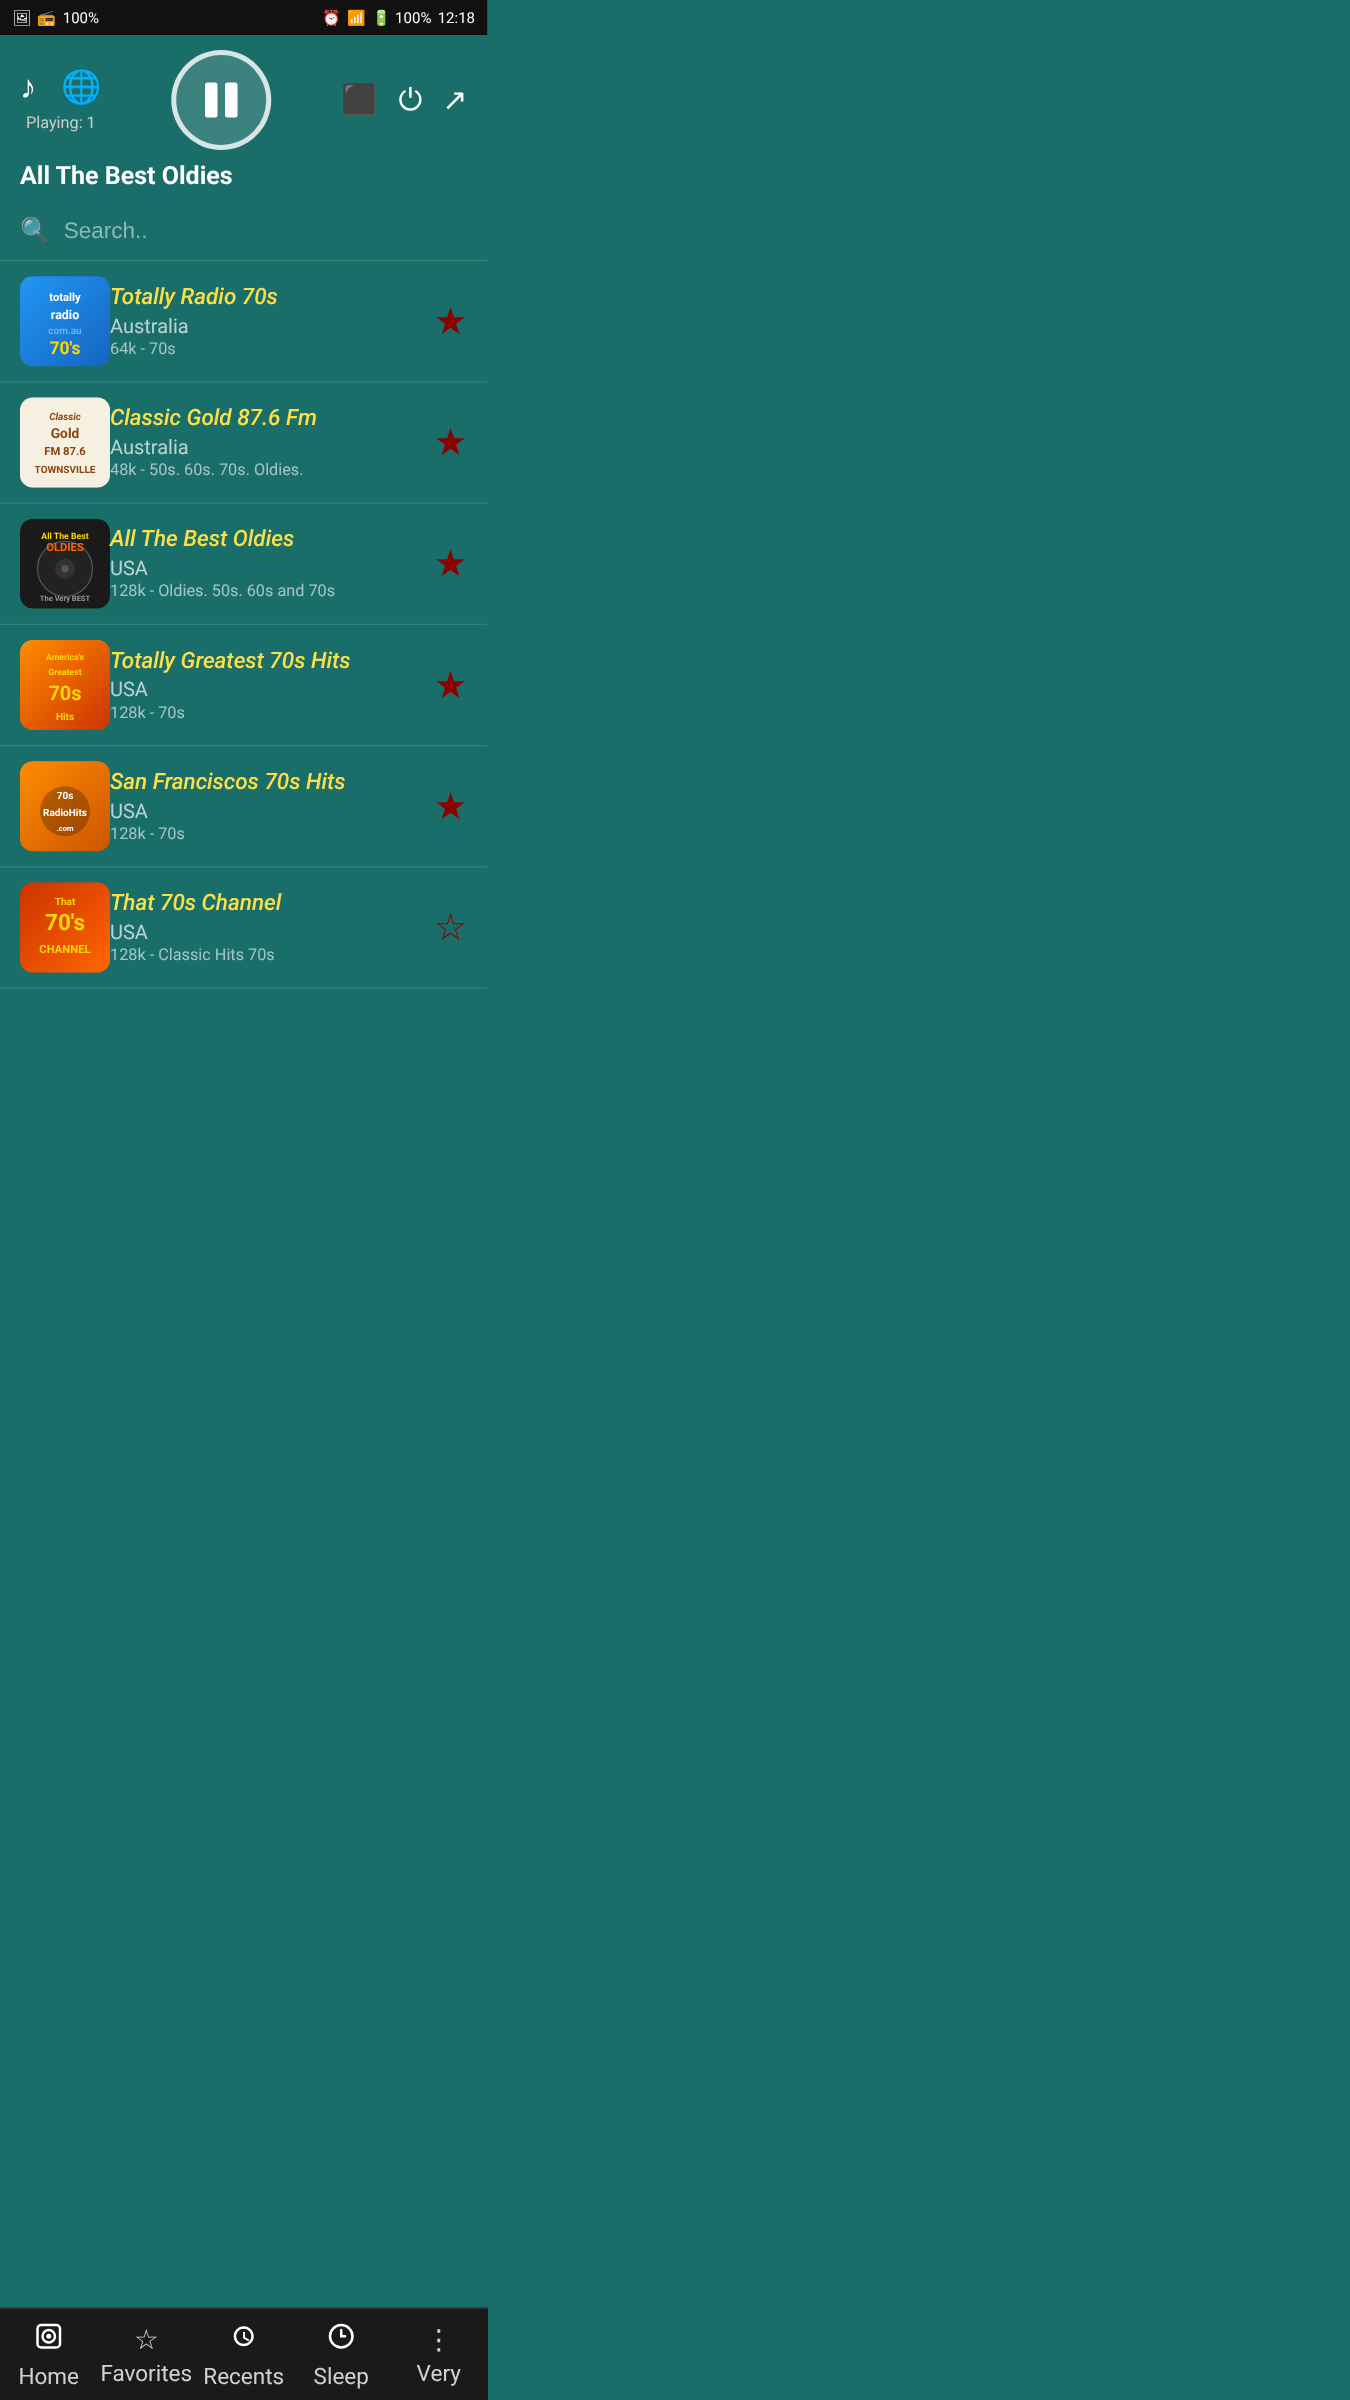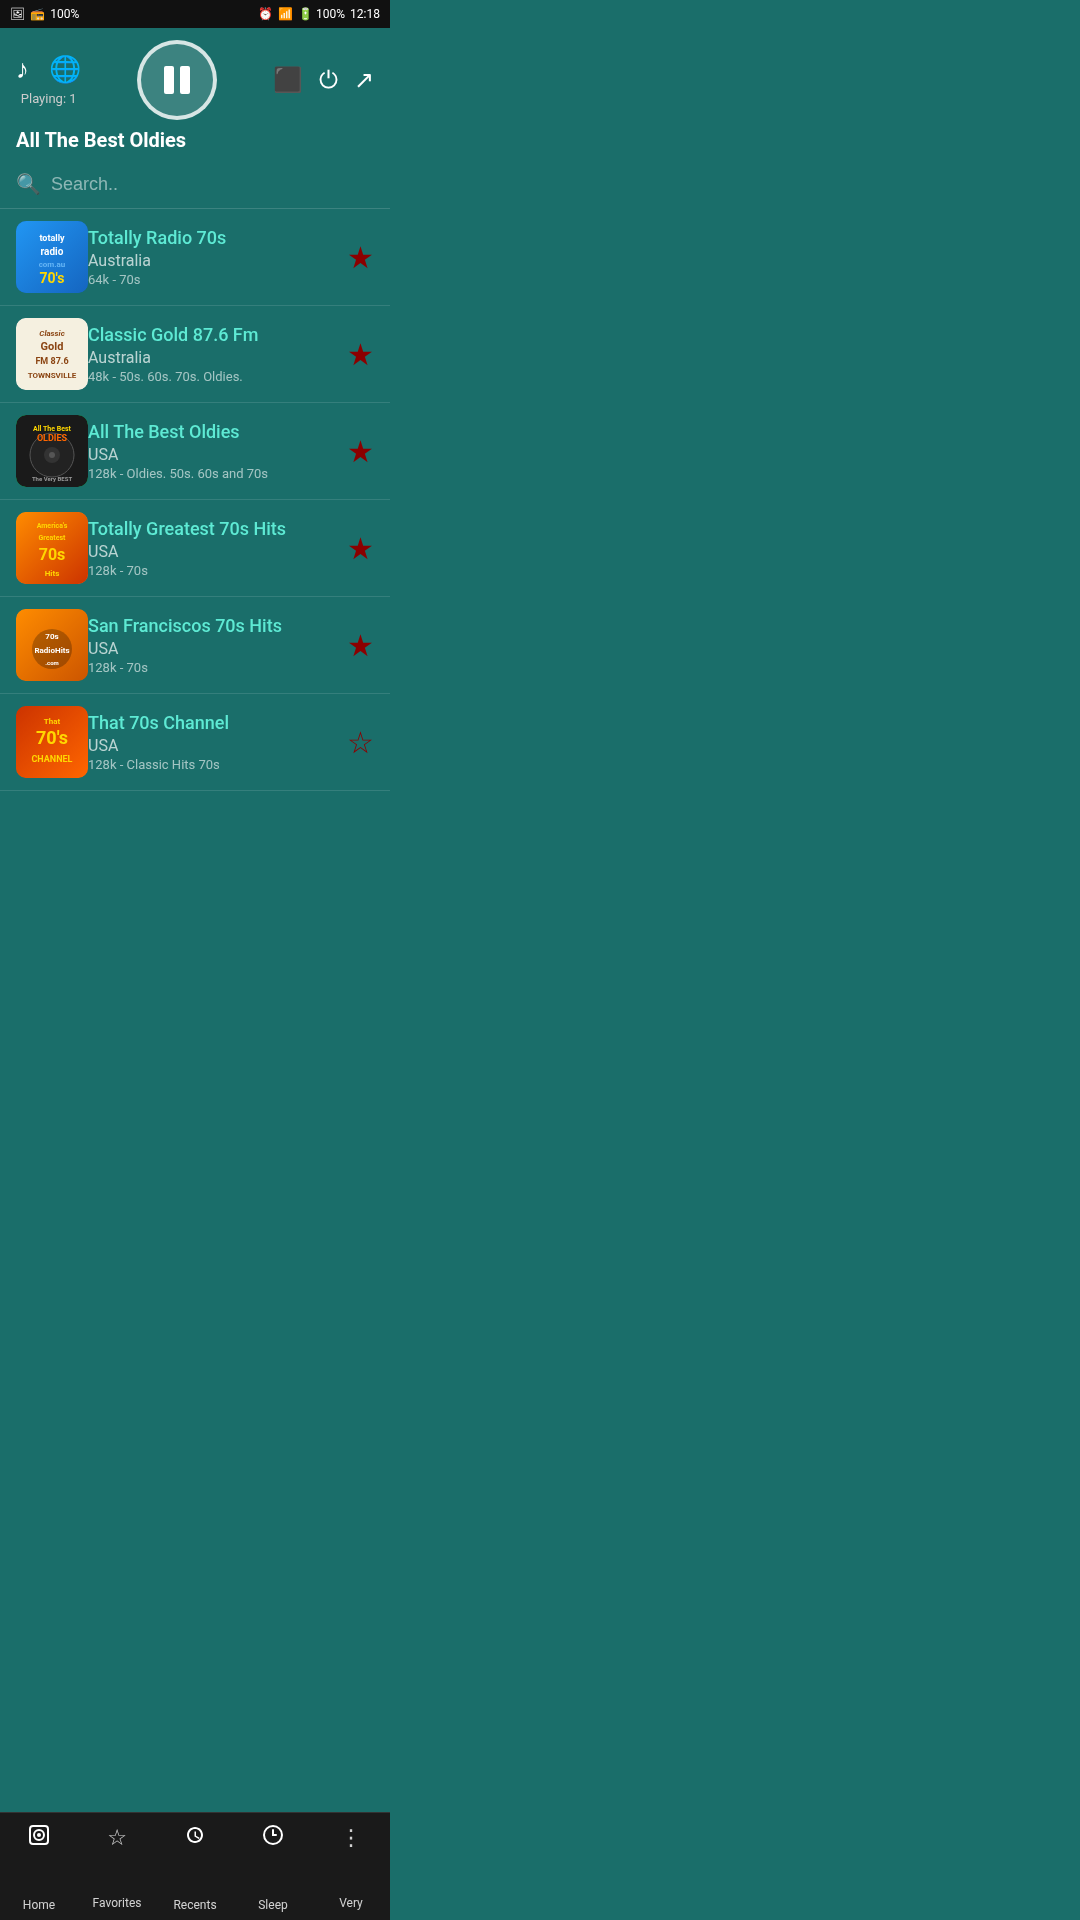--- a/index.html
+++ b/index.html
@@ -145,22 +145,23 @@
       font-size: 11px;
       font-weight: bold;
       text-align: center;
     }
     .station-info {
       flex: 1;
     }
     .station-name {
       font-size: 18px;
       font-weight: 500;
-      color: #5eead4;
+      color: #fde047;
       margin-bottom: 3px;
+      font-style: italic;
     }
     .station-country {
       font-size: 16px;
       color: rgba(255,255,255,0.7);
       margin-bottom: 2px;
     }
     .station-meta {
       font-size: 13px;
       color: rgba(255,255,255,0.6);
     }
@@ -212,21 +213,21 @@
       display: flex;
       flex-direction: column;
       align-items: center;
       justify-content: center;
       padding: 10px 0 8px;
       cursor: pointer;
       color: rgba(255,255,255,0.8);
       gap: 4px;
     }
     .nav-icon { font-size: 22px; }
-    .nav-label { font-size: 12px; margin-top: 42px; }
+    .nav-label { font-size: 18px; }
   </style>
 </head>
 <body>
 
 <div class="status-bar">
   <div class="status-left">
     <span>🖼</span>
     <span>📻</span>
     <span>100%</span>
   </div>

